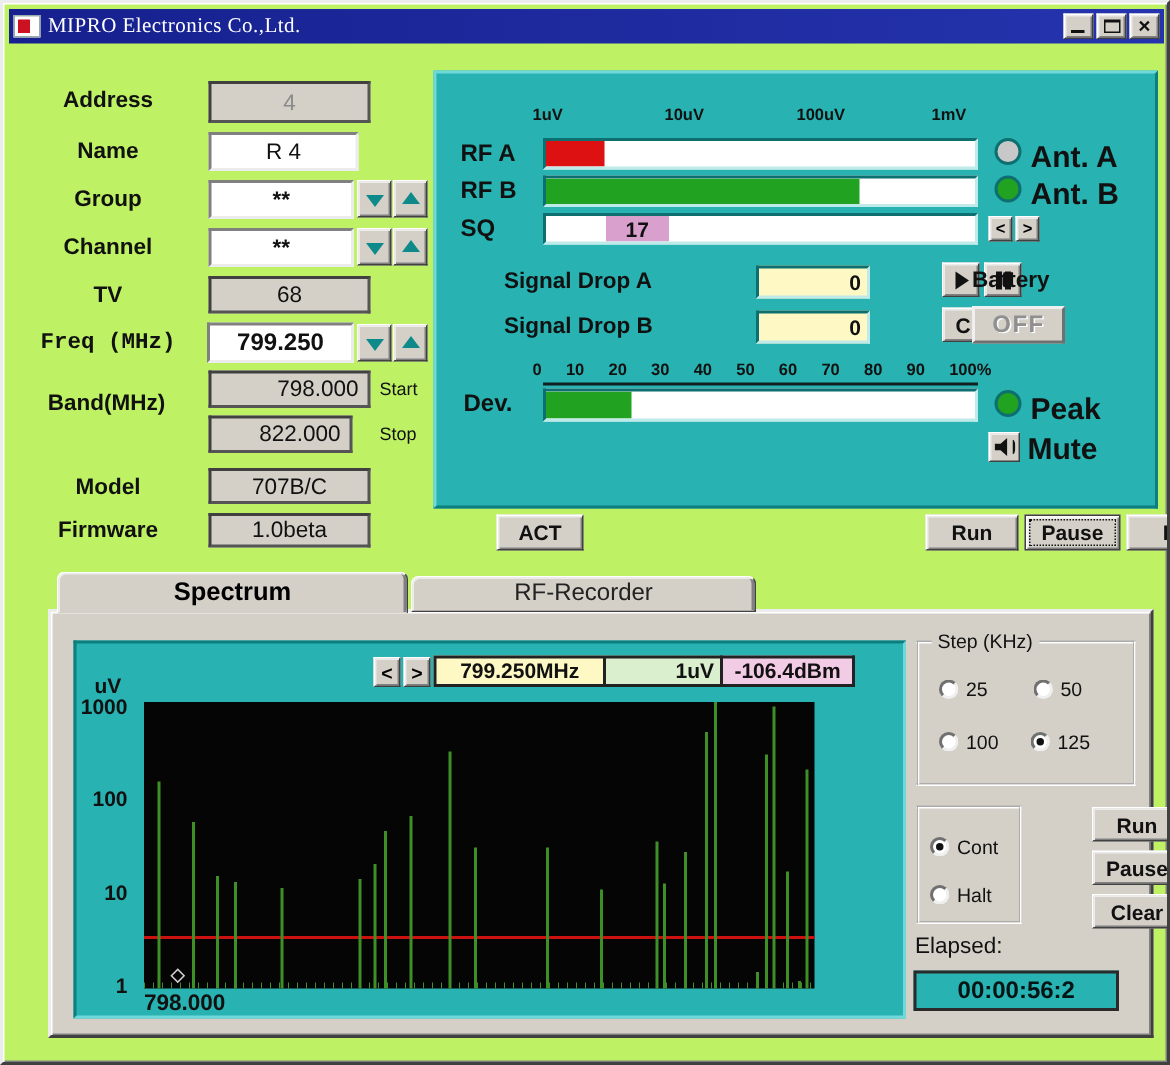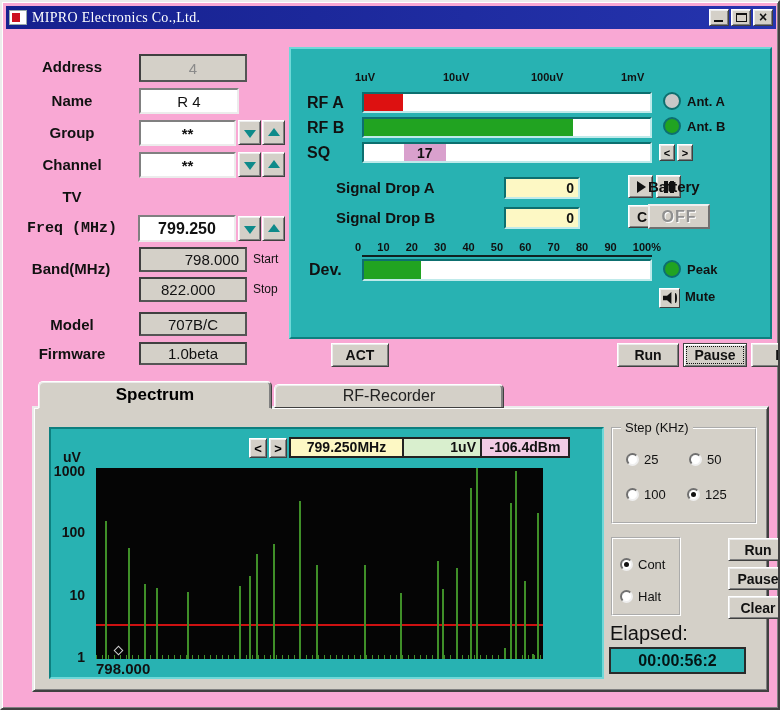--- a/index.html
+++ b/index.html
@@ -1,18 +1,18 @@
 <!DOCTYPE html>
 <html><head>
 <meta charset="utf-8">
 <style>
   * { box-sizing: border-box; margin: 0; padding: 0; }
   body { margin:0; background:#808080; font-family:"Liberation Sans", sans-serif; }
   .window {
-    position:relative; width:780px; height:710px; background:#f9a8d4;
+    position:relative; width:780px; height:710px; background:#bef264;
     border:2px solid; border-color:#ececec #404040 #404040 #ececec;
     box-shadow: inset 1px 1px 0 #ffffff, inset -1px -1px 0 #808080;
     overflow:hidden;
   }
   
   .titlebar {
     position:absolute; left:4px; top:4px; width:770px; height:23px;
     background:linear-gradient(90deg,#16208e,#2534ae);
     display:flex; align-items:center; padding:0 3px;
   }
@@ -55,21 +55,21 @@
   }
   .scale-lab { position:absolute; font-weight:bold; font-size:11px; color:#111; }
   .meter-lab { position:absolute; font-weight:bold; font-size:16px; color:#111; }
   .meter-bar { position:absolute; width:290px; height:21px; background:#fff;
     border:2px solid; border-color:#0d6f6f #bfeaea #bfeaea #0d6f6f; overflow:hidden; }
   .fill-red { position:absolute; left:0; top:0; bottom:0; background:#dd1111; }
   .fill-green { position:absolute; left:0; top:0; bottom:0; background:#21a321; }
   .sq-block { position:absolute; top:0; bottom:0; background:#d9a0cd; font-weight:bold; font-size:14px;
     color:#111; display:flex; align-items:center; justify-content:center; }
   .ind { position:absolute; width:18px; height:18px; border-radius:50%; border:2px solid #0d6f6f; }
-  .ind-label { position:absolute; font-weight:bold; font-size:13px; color:#111; }
+  .ind-label { position:absolute; font-weight:bold; font-size:20px; color:#111; }
   .mini-btn { position:absolute; width:16px; height:17px; background:#d4d0c8; border:1px solid;
     border-color:#fff #404040 #404040 #fff; box-shadow: inset 1px 1px 0 #ececec, inset -1px -1px 0 #808080;
     font-size:11px; font-weight:bold; line-height:14px; text-align:center; cursor:pointer; padding:0; }
   .yellow-field { position:absolute; width:76px; height:22px; background:#fdf8c4;
     border:2px solid; border-color:#0d6f6f #bfeaea #bfeaea #0d6f6f;
     font-size:14px; font-weight:bold; text-align:right; padding:1px 4px 0 0; color:#111; }
   .media-btn { position:absolute; width:25px; height:23px; }
   .play-glyph { position:absolute; left:8px; top:5px; width:0; height:0;
     border-top:6px solid transparent; border-bottom:6px solid transparent; border-left:9px solid #111; }
   .pause-glyph { position:absolute; left:7px; top:5px; width:10px; height:12px;
@@ -113,21 +113,21 @@
   .ytick { position:absolute; right:517px; transform:translateY(-50%); font-weight:bold; font-size:14px; color:#111; text-align:right; width:40px; }
   .xlab { position:absolute; font-weight:bold; font-size:15px; color:#111; }
   
   .groupbox { position:absolute; border:2px groove #ffffff;padding-left:32px; }
   .groupbox-title { position:absolute; top:-9px; left:8px; background:#d4d0c8; padding:0 4px; font-size:13px; color:#111; }
   .radio-row { position:absolute; display:flex; align-items:center; gap:5px; cursor:pointer; }
   .radio { width:13px; height:13px; border-radius:50%; background:#fff; border:2px solid;
     border-color:#707070 #efefef #efefef #707070; position:relative; flex:0 0 auto; }
   .radio.checked::after { content:""; position:absolute; left:2px; top:2px; width:5px; height:5px; border-radius:50%; background:#111; }
   .radio-label { font-size:13px; color:#111; }
-  .elapsed-label { position:absolute; font-size:20px; color:#111; }
+  .elapsed-label { position:absolute; font-size:15px; color:#111; }
   .elapsed-display { position:absolute; background:#28b2b2; border:2px solid #2a2a2a;
     font-weight:bold; font-size:16px; color:#041414; text-align:center; }
 </style>
 </head>
 <body>
 
 <div class="window">
 
   <div class="titlebar">
     <span class="app-icon"></span>
@@ -171,38 +171,41 @@
     <span class="val" style="font-weight:bold;">**</span>
   </div>
   <button class="spinbtn" style="left:236px;top:150px;">
       <span class="tri-down"></span>
     </button>
   <button class="spinbtn" style="left:260px;top:150px;">
       <span class="tri-up"></span>
     </button>
 
   <span class="field-label" style="left:10px;top:186px;width:120px;">TV</span>
+  <div class="gray-field" style="position:absolute;left:137px;top:182px;width:108px;height:25px;display:flex;align-items:center;justify-content:center;">
+    <span class="val">68</span>
+  </div>
 
   <span class="field-label" style="left:10px;top:218px;width:120px;font-family:Liberation Mono, monospace;">Freq (MHz)</span>
   <div class="sunken-white" style="position:absolute;left:136px;top:213px;width:98px;height:27px;display:flex;align-items:center;justify-content:center;">
     <span class="val" style="font-weight:bold;font-size:16px;">799.250</span>
   </div>
   <button class="spinbtn" style="left:236px;top:214px;">
       <span class="tri-down"></span>
     </button>
   <button class="spinbtn" style="left:260px;top:214px;">
       <span class="tri-up"></span>
     </button>
 
   <span class="field-label" style="left:8px;top:258px;width:122px;">Band(MHz)</span>
   <div class="gray-field" style="position:absolute;left:137px;top:245px;width:108px;height:25px;display:flex;align-items:center;justify-content:flex-end;padding-right:6px;">
     <span class="val">798.000</span>
   </div>
   <span style="position:absolute;left:251px;top:250px;font-size:12px;color:#111;">Start</span>
-  <div class="gray-field" style="position:absolute;left:137px;top:275px;width:108px;height:25px;display:flex;align-items:center;padding-right:6px;padding-left:20px;">
+  <div class="gray-field" style="position:absolute;left:137px;top:275px;width:96px;height:25px;display:flex;align-items:center;justify-content:flex-end;padding-right:6px;">
     <span class="val">822.000</span>
   </div>
   <span style="position:absolute;left:251px;top:280px;font-size:12px;color:#111;">Stop</span>
 
   <span class="field-label" style="left:10px;top:314px;width:120px;">Model</span>
   <div class="gray-field" style="position:absolute;left:137px;top:310px;width:108px;height:24px;display:flex;align-items:center;justify-content:center;">
     <span class="val">707B/C</span>
   </div>
 
   <span class="field-label" style="left:10px;top:343px;width:120px;">Firmware</span>

